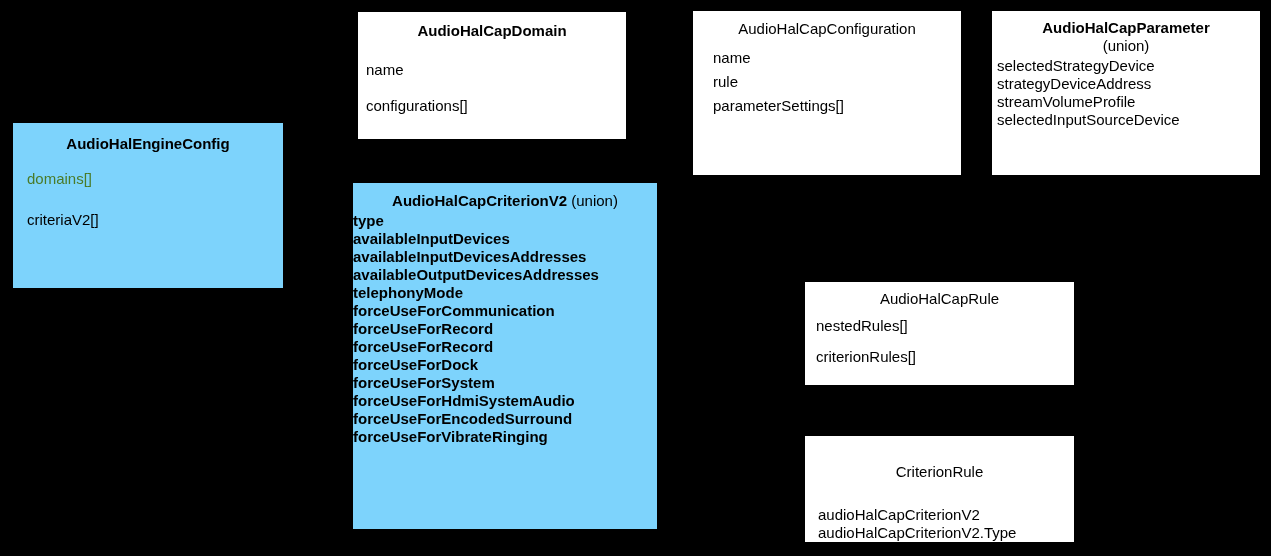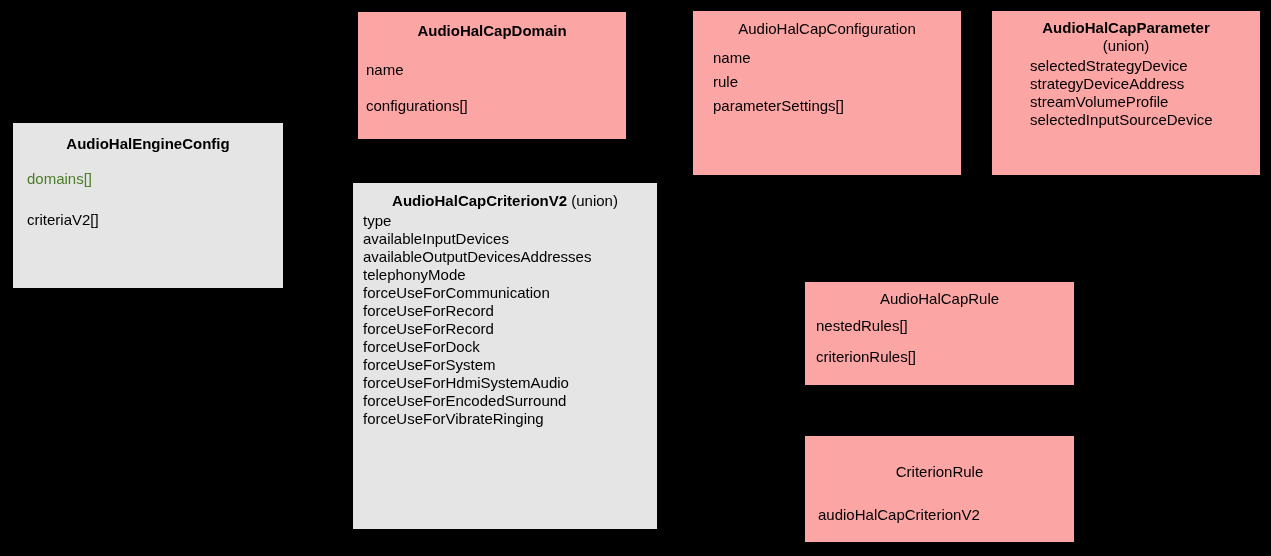--- a/index.html
+++ b/index.html
@@ -11,25 +11,25 @@
     position: relative;
     width: 1271px;
     height: 556px;
     background: #000000;
     font-family: "Liberation Sans", sans-serif;
     overflow: hidden;
   }
   .uml-box {
     position: absolute;
     box-sizing: border-box;
-    background: #fca5a5;
+    background: #ffffff;
     border: 1px solid #000000;
   }
   .uml-box.gray {
-    background: #e5e5e5;
+    background: #7dd3fc;
   }
   .box-title {
     text-align: center;
     font-size: 15px;
     color: #000000;
     line-height: 18px;
     white-space: nowrap;
   }
   .box-title.bold {
     font-weight: bold;
@@ -116,35 +116,36 @@
   <div class="uml-box" style="left:692px; top:10px; width:270px; height:166px;">
     <div class="box-title" style="margin-top:9px;">AudioHalCapConfiguration</div>
     <div class="attr" style="left:20px; top:38px;">name</div>
     <div class="attr" style="left:20px; top:62px;">rule</div>
     <div class="attr" style="left:20px; top:86px;">parameterSettings[]</div>
   </div>
 
   <div class="uml-box" style="left:991px; top:10px; width:270px; height:166px;">
     <div class="box-title bold" style="margin-top:8px;">AudioHalCapParameter</div>
     <div class="box-subtitle">(union)</div>
-    <div style="padding-left:22px; padding-top:2px;margin-left:16px;">
+    <div style="padding-left:5px; padding-top:2px;">
       <div class="attr-list">selectedStrategyDevice</div>
       <div class="attr-list">strategyDeviceAddress</div>
       <div class="attr-list">streamVolumeProfile</div>
       <div class="attr-list">selectedInputSourceDevice</div>
     </div>
   </div>
 
   <div class="uml-box gray" style="left:352px; top:182px; width:306px; height:348px;">
     <div class="box-title bold" style="margin-top:9px;">
       <span>AudioHalCapCriterionV2</span><span class="suffix"> (union)</span>
     </div>
-    <div style="padding-left:10px; padding-top:2px;">
+    <div style="padding-top:2px;font-weight:bold;">
       <div class="attr-list">type</div>
       <div class="attr-list">availableInputDevices</div>
+      <div class="attr-list">availableInputDevicesAddresses</div>
       <div class="attr-list">availableOutputDevicesAddresses</div>
       <div class="attr-list">telephonyMode</div>
       <div class="attr-list">forceUseForCommunication</div>
       <div class="attr-list">forceUseForRecord</div>
       <div class="attr-list">forceUseForRecord</div>
       <div class="attr-list">forceUseForDock</div>
       <div class="attr-list">forceUseForSystem</div>
       <div class="attr-list">forceUseForHdmiSystemAudio</div>
       <div class="attr-list">forceUseForEncodedSurround</div>
       <div class="attr-list">forceUseForVibrateRinging</div>
@@ -154,16 +155,17 @@
   <div class="uml-box" style="left:804px; top:281px; width:271px; height:105px;">
     <div class="box-title" style="margin-top:8px;">AudioHalCapRule</div>
     <div class="attr" style="left:11px; top:35px;">nestedRules[]</div>
     <div class="attr" style="left:11px; top:66px;">criterionRules[]</div>
   </div>
 
   <div class="uml-box" style="left:804px; top:435px; width:271px; height:108px;">
     <div class="box-title" style="margin-top:27px;">CriterionRule</div>
     <div style="padding-left:13px; padding-top:25px;">
       <div class="attr-list">audioHalCapCriterionV2</div>
+      <div class="attr-list">audioHalCapCriterionV2.Type</div>
     </div>
   </div>
 
 </div>
 
 </body></html>

